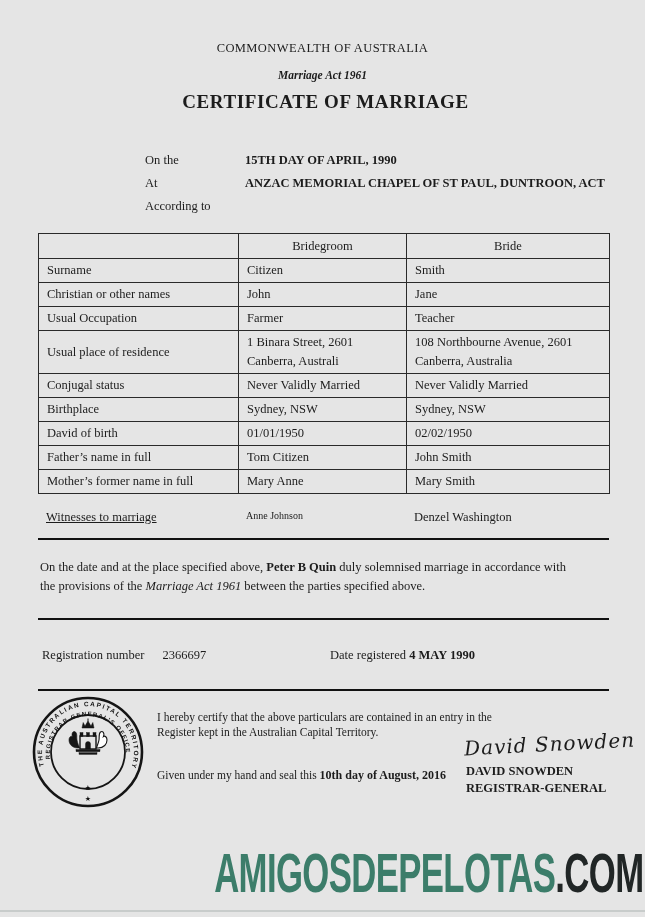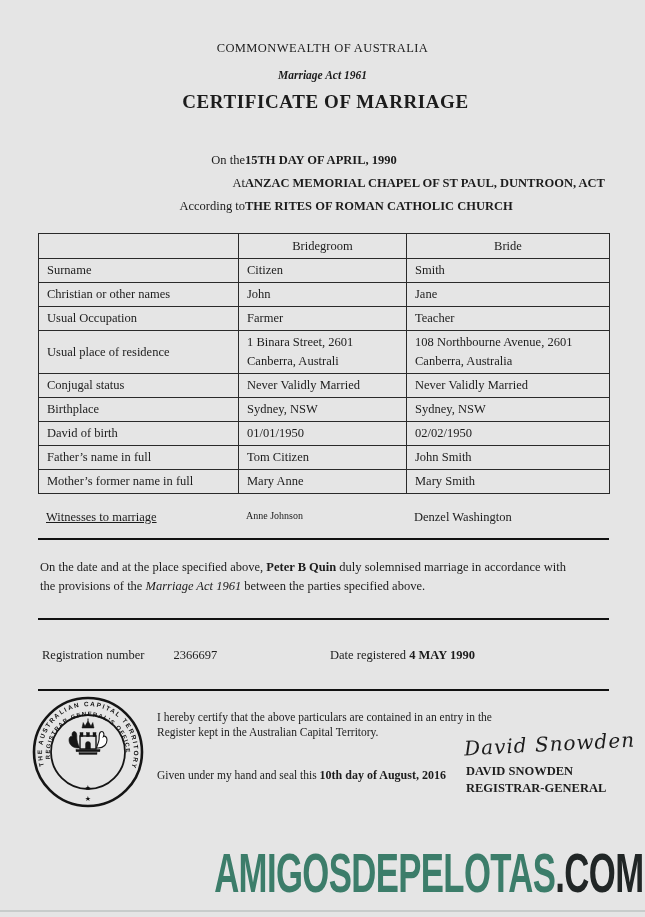--- a/index.html
+++ b/index.html
@@ -22,21 +22,21 @@
     position: absolute; top: 69px; left: 0; width: 100%;
     text-align: center; font-size: 11.5px; font-style: italic; font-weight: bold;
   }
   .hdr-title {
     position: absolute; top: 91px; left: 0; width: 100%;
     text-align: center; font-size: 19px; font-weight: bold; letter-spacing: 0.6px; padding-left: 6px;
   }
 
   
   .ceremony { position: absolute; top: 149px; left: 145px; }
-  .cer-row { display: flex; height: 23px; align-items: center; text-align: right; }
+  .cer-row { display: flex; height: 23px; align-items: center; }
   .cer-label { width: 100px; font-size: 12.5px; }
   .cer-value { font-weight: bold; font-size: 12.5px; white-space: nowrap; }
 
   
   .doc-table {
     position: absolute; top: 233px; left: 38px;
     border-collapse: collapse; width: 571px; table-layout: fixed;
   }
   .doc-table td {
     border: 1px solid #2a2a2a;
@@ -61,21 +61,21 @@
   .solemn {
     position: absolute; top: 558px; left: 40px; width: 536px;
     font-size: 12.5px; line-height: 19px;
   }
   .solemn .b { font-weight: bold; }
   .solemn .i { font-style: italic; }
 
   
   .registration { position: absolute; top: 648px; left: 42px; width: 567px; font-size: 12.5px; }
   .reg-number-label { display: inline-block; }
-  .reg-number { display: inline-block; margin-left: 26px; }
+  .reg-number { display: inline-block; margin-left: 15px; }
   .reg-date-group { position: absolute; left: 288px; top: 0; white-space: nowrap; }
   .reg-date { font-weight: bold; }
 
   
   .certification { position: absolute; top: 694px; left: 0; width: 645px; height: 125px; }
   .seal { position: absolute; left: 30px; top: 0px; }
   .cert-statement {
     position: absolute; left: 157px; top: 16px; width: 345px;
     font-size: 11.5px; line-height: 15px;
   }
@@ -124,21 +124,20 @@
     <div class="cer-row">
       <span class="cer-label">On the</span>
       <span class="cer-value">15TH DAY OF APRIL, 1990</span>
     </div>
     <div class="cer-row">
       <span class="cer-label">At</span>
       <span class="cer-value">ANZAC MEMORIAL CHAPEL OF ST PAUL, DUNTROON, ACT</span>
     </div>
     <div class="cer-row">
       <span class="cer-label">According to</span>
-      <span class="cer-value">THE RITES OF ROMAN CATHOLIC CHURCH</span>
     </div>
   </div>
 
   <table class="doc-table">
     <colgroup>
         <col style="width:200px">
         <col style="width:168px">
         <col style="width:203px">
       </colgroup>
     <tbody>

